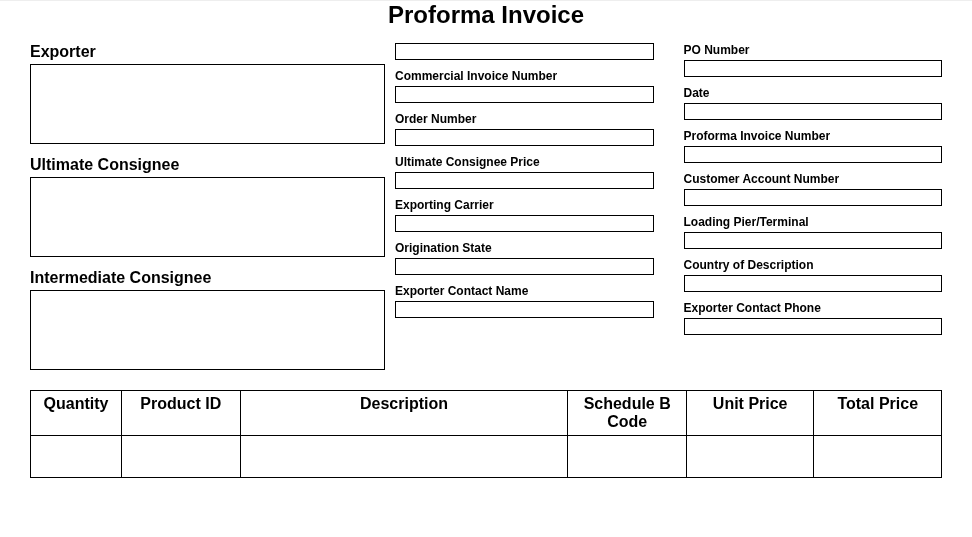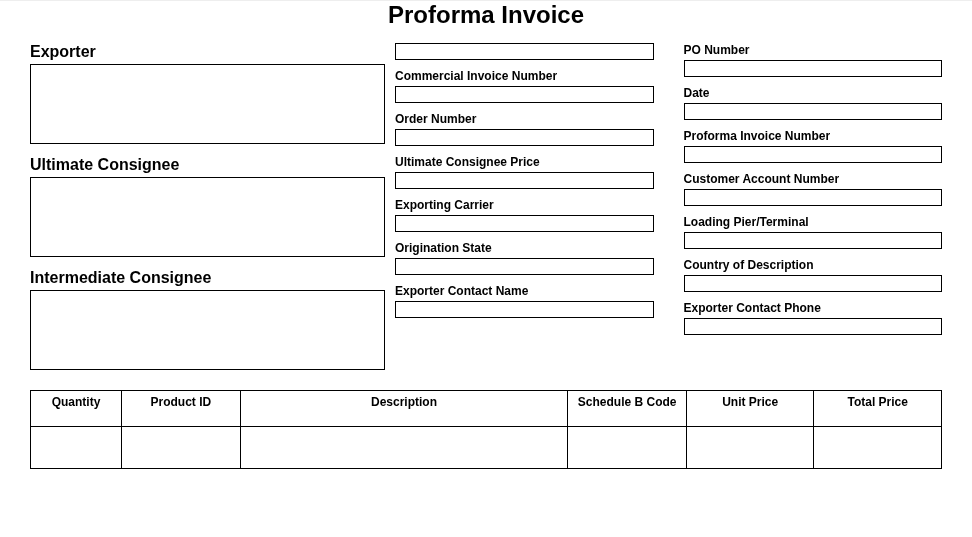--- a/index.html
+++ b/index.html
@@ -69,21 +69,21 @@
     padding: 0 30px;
     margin-top: 8px;
   }
   table.items {
     width: 100%;
     border-collapse: collapse;
     table-layout: fixed;
   }
   table.items th, table.items td {
     border: 1.5px solid #000;
-    font-size: 12px;
+    font-size: 16px;
     font-weight: bold;
     text-align: center;
     vertical-align: top;
     padding: 4px 4px;
   }
   table.items th { height: 36px; }
   table.items td { height: 42px; }
   col.qty { width: 10%; }
   col.pid { width: 13%; }
   col.desc{ width: 36%; }

